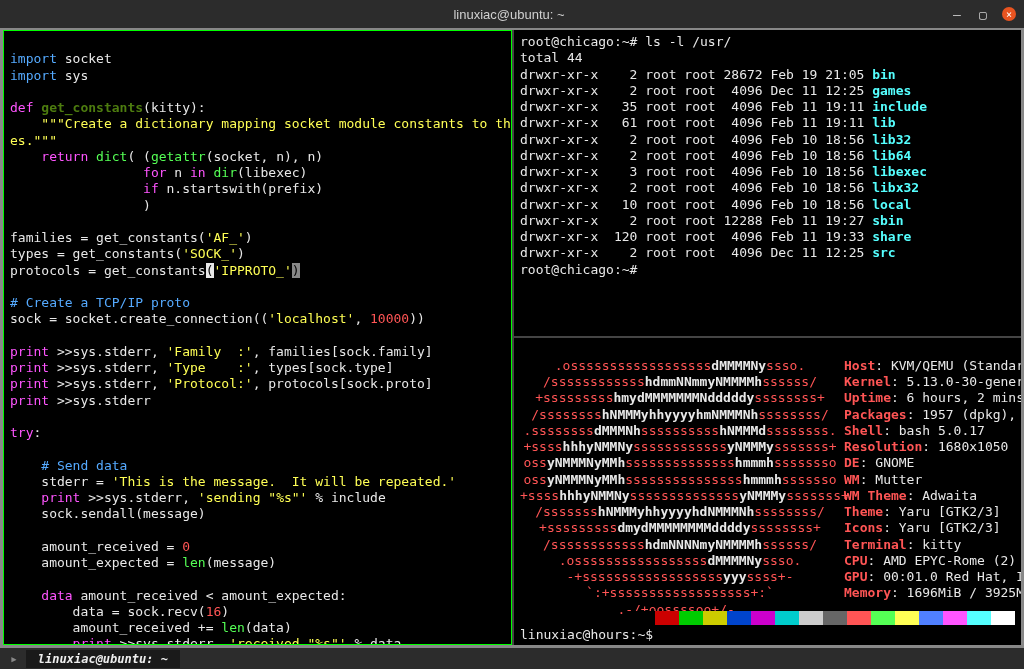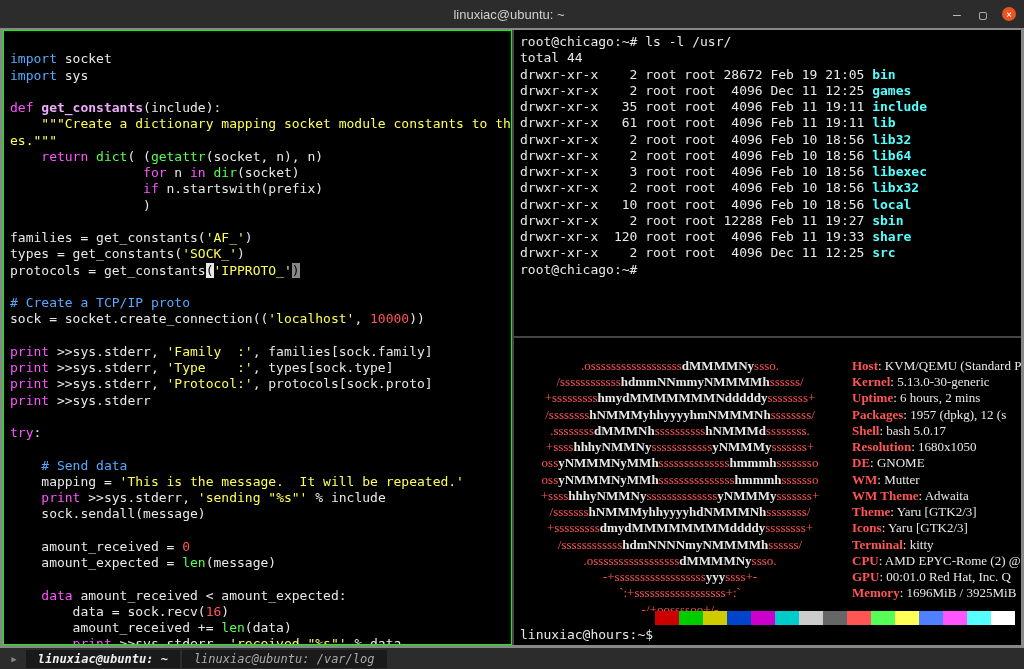--- a/index.html
+++ b/index.html
@@ -47,21 +47,21 @@
   overflow: hidden;
   white-space: pre;
   line-height: 1.25;
 }
 .pane.left { grid-row: 1 / span 2; border: 1px solid #00ff00; }
 .pane.tr { border-left: 2px solid #444; border-bottom: 2px solid #444; }
 .pane.br { border-left: 2px solid #444; position:relative; }
 
 
 .kw { color: #ff55ff; } 
-.fn { color: #f0abfc; font-weight:bold; } 
+.fn { color: #4d7c0f; font-weight:bold; } 
 .bi { color: #55ff55; } 
 .str { color: #ffff55; } 
 .num { color: #ff5555; }
 .cm { color: #55aaff; } 
 .wh { color: #e8e8e8; }
 .cy { color: #55ffff; }
 .re { color: #ff5555; }
 .hl { background: #e8e8e8; color: #000; }
 .tab-bar {
   background: #2c2c2c;
@@ -73,21 +73,21 @@
 }
 .tab {
   background: #1a1a1a;
   color: #aaa;
   padding: 2px 12px;
   font-size: 12px;
   font-style: italic;
 }
 .tab.active { color: #eee; font-weight:bold; }
 
-.neofetch { display: grid; grid-template-columns: 320px 1fr; gap: 12px; font-family: Liberation Serif, serif; }
+.neofetch { display: grid; grid-template-columns: 320px 1fr; gap: 4px; }
 .logo { text-align:center; }
 .info-line { display: block; }
 .info-key { color: #ff5555; font-weight:bold; }
 
 .swatches { display:flex; position:absolute; bottom:20px; right:6px; }
 .swatch { width:24px; height:14px; }
 
 .cursor-left { background:#888; color:#000; }
 </style>
 </head>
@@ -102,44 +102,44 @@
     <span class="btn close">×</span>
   </div>
 </div>
 
 <div class="term">
 
 <div class="pane left">
 <span class="cm">import</span><span class="wh"> socket</span>
 <span class="cm">import</span><span class="wh"> sys</span>
 
-<span class="kw">def </span><span class="fn">get_constants</span><span class="wh">(include):</span>
+<span class="kw">def </span><span class="fn">get_constants</span><span class="wh">(kitty):</span>
 <span class="str">    """Create a dictionary mapping socket module constants to their nam</span>
 <span class="str">es."""</span>
 <span class="kw">    return </span><span class="bi">dict</span><span class="wh">( (</span><span class="bi">getattr</span><span class="wh">(socket, n), n)</span>
-<span class="kw">                 for</span><span class="wh"> n </span><span class="kw">in </span><span class="bi">dir</span><span class="wh">(socket)</span>
+<span class="kw">                 for</span><span class="wh"> n </span><span class="kw">in </span><span class="bi">dir</span><span class="wh">(libexec)</span>
 <span class="kw">                 if</span><span class="wh"> n.startswith(prefix)</span>
 <span class="wh">                 )</span>
 
 <span class="wh">families = get_constants(</span><span class="str">'AF_'</span><span class="wh">)</span>
 <span class="wh">types = get_constants(</span><span class="str">'SOCK_'</span><span class="wh">)</span>
 <span class="wh">protocols = get_constants</span><span class="hl">(</span><span class="str">'IPPROTO_'</span><span class="cursor-left">)</span>
 
 <span class="cm"># Create a TCP/IP proto</span>
 <span class="wh">sock = socket.create_connection((</span><span class="str">'localhost'</span><span class="wh">, </span><span class="num">10000</span><span class="wh">))</span>
 
 <span class="kw">print</span><span class="wh"> &gt;&gt;sys.stderr, </span><span class="str">'Family  :'</span><span class="wh">, families[sock.family]</span>
 <span class="kw">print</span><span class="wh"> &gt;&gt;sys.stderr, </span><span class="str">'Type    :'</span><span class="wh">, types[sock.type]</span>
 <span class="kw">print</span><span class="wh"> &gt;&gt;sys.stderr, </span><span class="str">'Protocol:'</span><span class="wh">, protocols[sock.proto]</span>
 <span class="kw">print</span><span class="wh"> &gt;&gt;sys.stderr</span>
 
 <span class="kw">try</span><span class="wh">:</span>
 
 <span class="cm">    # Send data</span>
-<span class="wh">    mapping = </span><span class="str">'This is the message.  It will be repeated.'</span>
+<span class="wh">    stderr = </span><span class="str">'This is the message.  It will be repeated.'</span>
 <span class="kw">    print</span><span class="wh"> &gt;&gt;sys.stderr, </span><span class="str">'sending "%s"'</span><span class="wh"> % include</span>
 <span class="wh">    sock.sendall(message)</span>
 
 <span class="wh">    amount_received = </span><span class="num">0</span>
 <span class="wh">    amount_expected = </span><span class="bi">len</span><span class="wh">(message)</span>
 
 <span class="kw">    data</span><span class="wh"> amount_received &lt; amount_expected:</span>
 <span class="wh">        data = sock.recv(</span><span class="num">16</span><span class="wh">)</span>
 <span class="wh">        amount_received += </span><span class="bi">len</span><span class="wh">(data)</span>
 <span class="kw">        print</span><span class="wh"> &gt;&gt;sys.stderr, </span><span class="str">'received "%s"'</span><span class="wh"> % data</span>
@@ -160,14 +160,13 @@
 </div>
 <div class="swatches" id="swatches"><span class="swatch" style="background: rgb(0, 0, 0);"></span><span class="swatch" style="background: rgb(204, 0, 0);"></span><span class="swatch" style="background: rgb(0, 204, 0);"></span><span class="swatch" style="background: rgb(204, 204, 0);"></span><span class="swatch" style="background: rgb(0, 68, 204);"></span><span class="swatch" style="background: rgb(204, 0, 204);"></span><span class="swatch" style="background: rgb(0, 204, 204);"></span><span class="swatch" style="background: rgb(204, 204, 204);"></span><span class="swatch" style="background: rgb(102, 102, 102);"></span><span class="swatch" style="background: rgb(255, 85, 85);"></span><span class="swatch" style="background: rgb(85, 255, 85);"></span><span class="swatch" style="background: rgb(255, 255, 85);"></span><span class="swatch" style="background: rgb(80, 128, 255);"></span><span class="swatch" style="background: rgb(255, 85, 255);"></span><span class="swatch" style="background: rgb(85, 255, 255);"></span><span class="swatch" style="background: rgb(255, 255, 255);"></span></div>
 <span style="position:absolute; bottom:2px; left:6px;" class="wh">linuxiac@hours:~$</span>
 </div>
 
 </div>
 
 <div class="tab-bar">
   <span style="color:#888; padding:0 6px;">▸</span>
   <span class="tab active">linuxiac@ubuntu: ~</span>
-  <span class="tab">linuxiac@ubuntu: /var/log</span>
 </div>
 
 </body></html>

